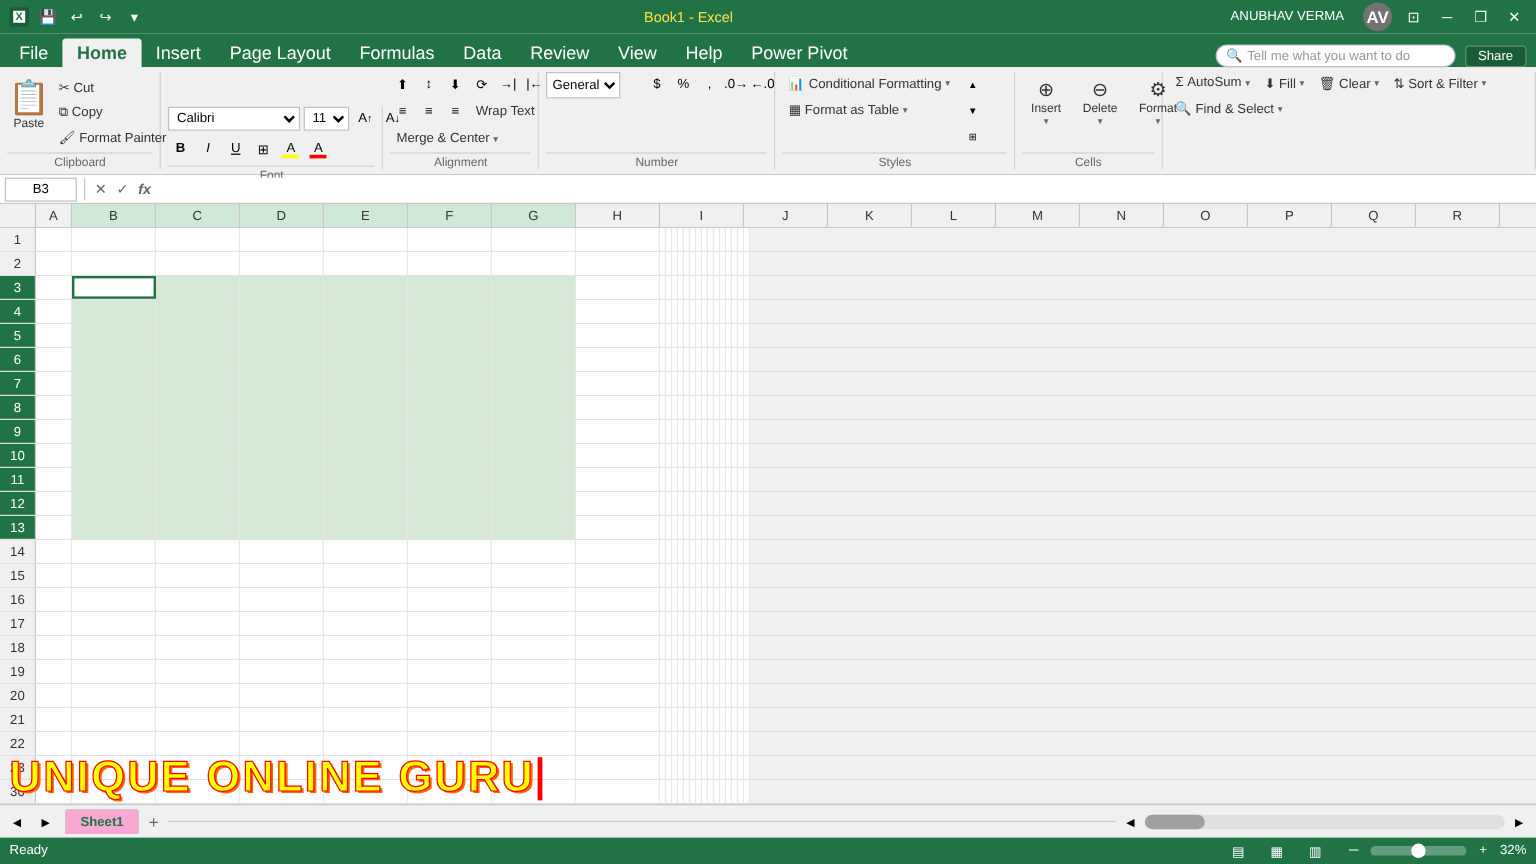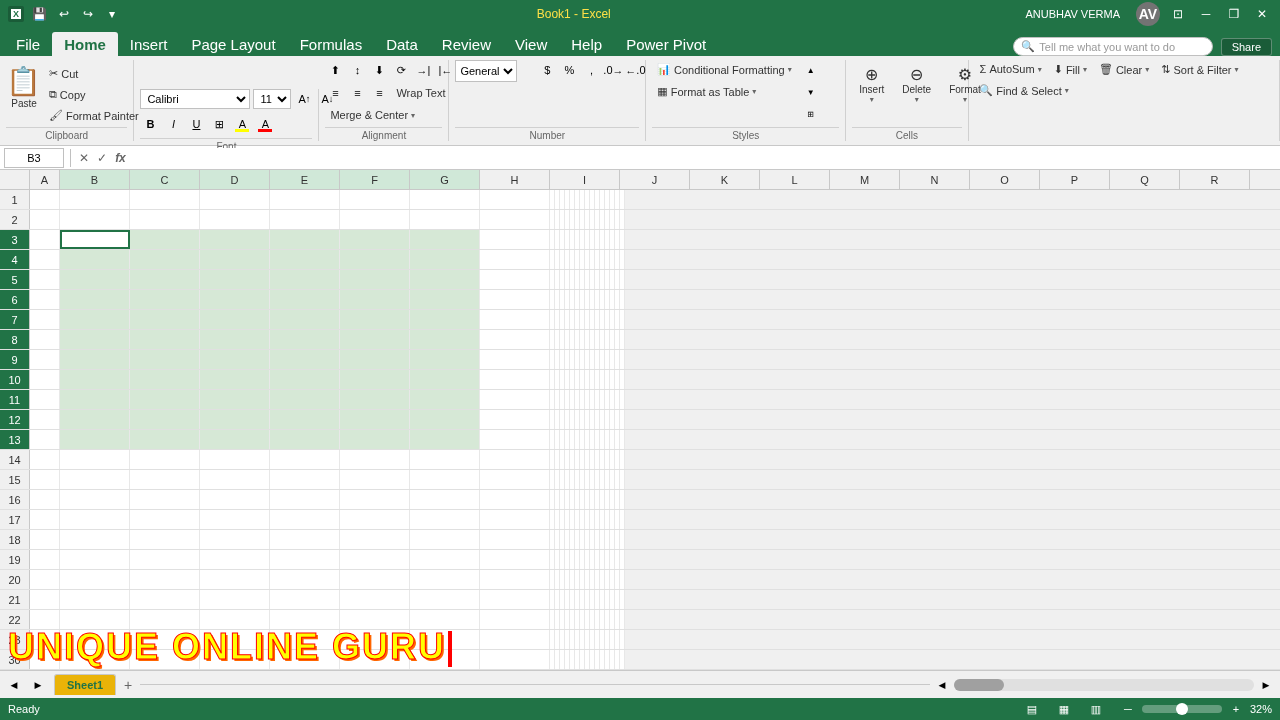--- a/index.html
+++ b/index.html
@@ -322,21 +322,21 @@
     .sheet-tab {
       padding: 4px 12px;
       font-size: 11px;
       cursor: pointer;
       border: 1px solid #c8c8c8;
       background: #d0d0d0;
       border-bottom: none;
       border-radius: 3px 3px 0 0;
     }
     .sheet-tab.active {
-      background: #eab308;
+      background: #f9a8d4;
       color: #217346;
       font-weight: 600;
     }
     .add-sheet-btn {
       width: 20px;
       height: 20px;
       display: flex;
       align-items: center;
       justify-content: center;
       cursor: pointer;

